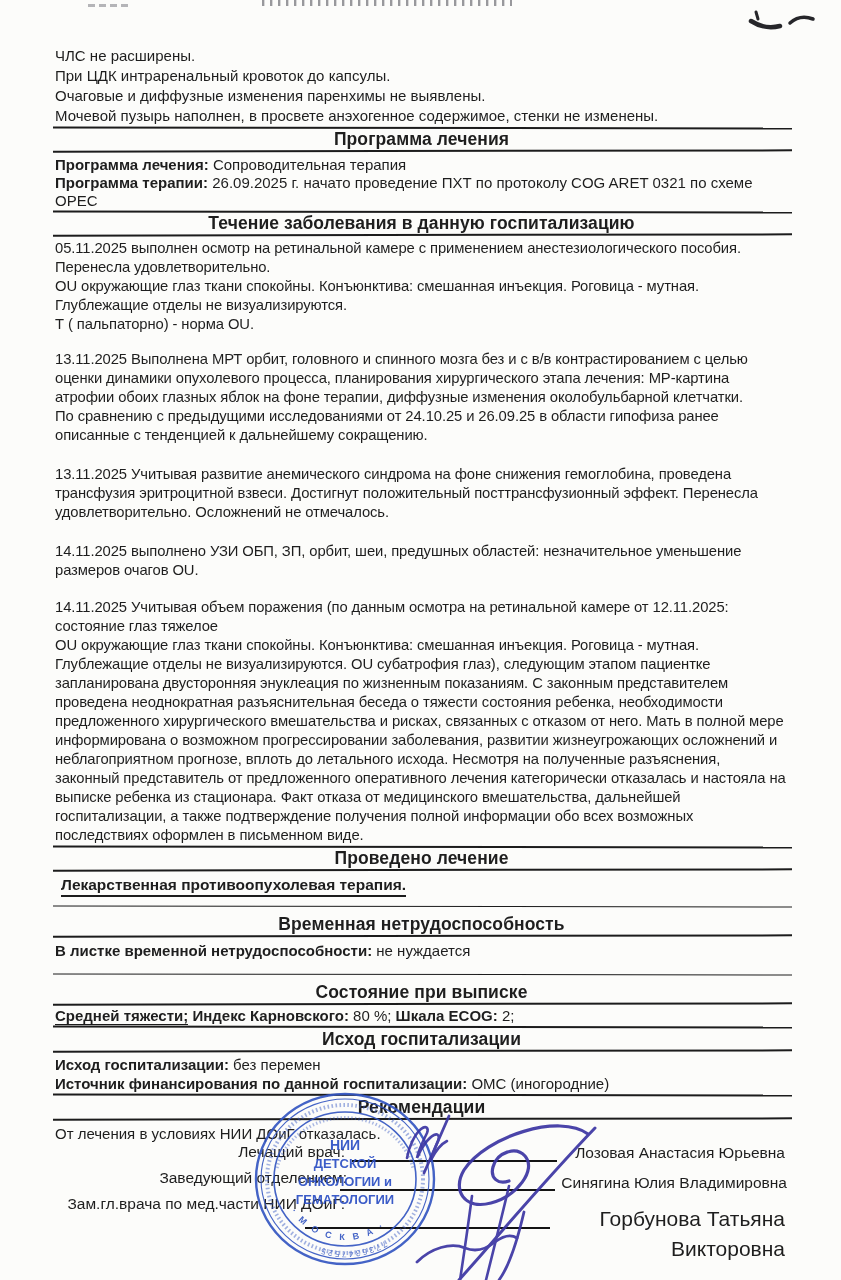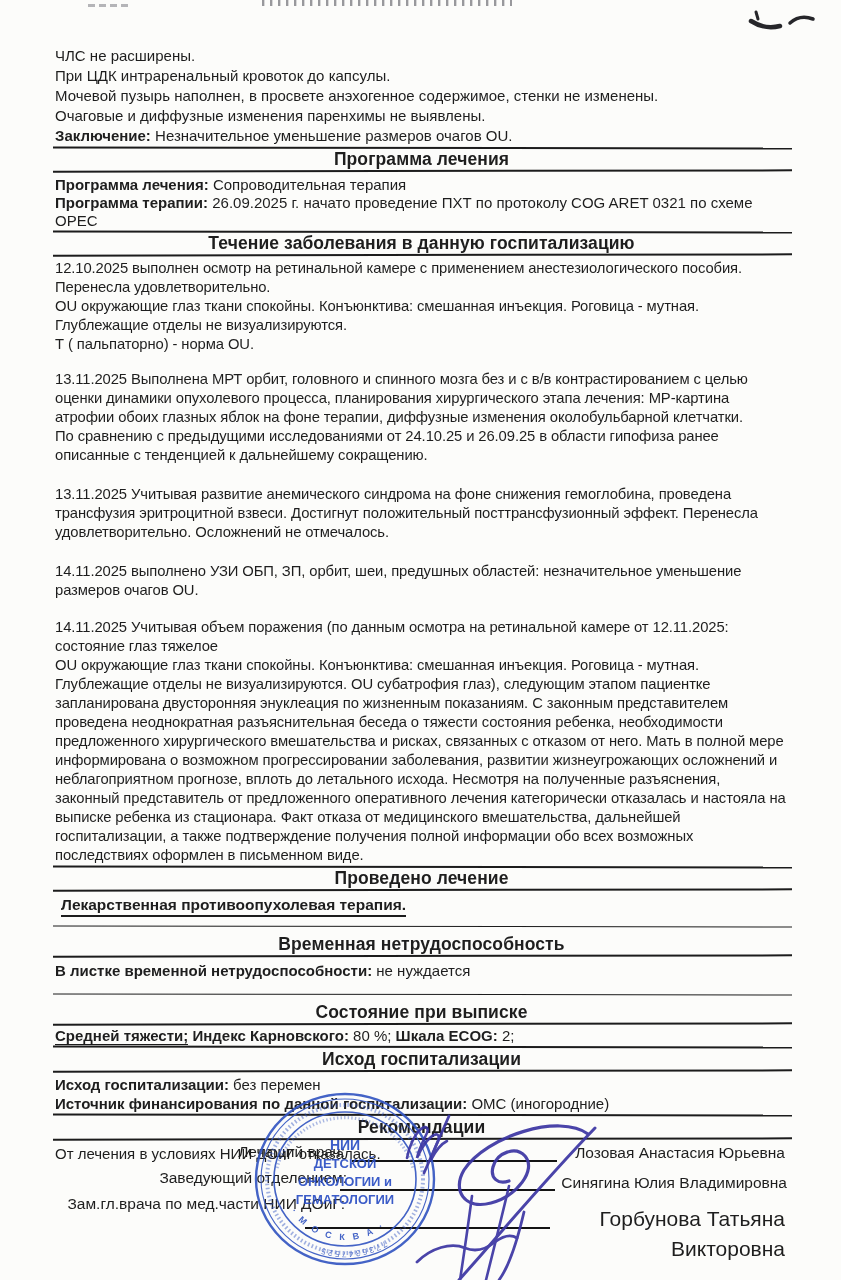--- a/index.html
+++ b/index.html
@@ -55,34 +55,33 @@
   <svg class="marks-svg" width="90" height="30" viewBox="740 5 90 30">
     <path d="M756,12 l2,7" stroke="#26262a" stroke-width="3" fill="none" stroke-linecap="round"></path>
     <path d="M751,21 q14,9 29,5" stroke="#26262a" stroke-width="4.5" fill="none" stroke-linecap="round"></path>
     <path d="M790,23 q10,-9 23,-4" stroke="#26262a" stroke-width="3.5" fill="none" stroke-linecap="round"></path>
   </svg>
 
   <div class="doc">
 
     <div class="bodyline">ЧЛС не расширены.</div>
     <div class="bodyline">При ЦДК интраренальный кровоток до капсулы.</div>
+    <div class="bodyline">Очаговые  и диффузные изменения паренхимы не выявлены.</div>
     <div class="bodyline">Мочевой пузырь наполнен, в просвете анэхогенное содержимое, стенки не изменены.</div>
-    <div class="bodyline">Очаговые  и диффузные изменения паренхимы не выявлены.</div>
-    <div class="bodyline"><b>Заключение:</b><span> Незначительное уменьшение размеров очагов OU.</span></div>
     <div class="rule r1"></div>
 
     <div class="sechead">Программа лечения</div>
     <div class="rule r2"></div>
     <div class="bodyline tight" style="margin-top:4px;"><b>Программа лечения:</b><span> Сопроводительная терапия</span></div>
     <div class="bodyline tight"><b>Программа терапии:</b><span> 26.09.2025 г. начато проведение ПХТ по протоколу COG ARET 0321 по схеме OPEC</span></div>
     <div class="rule r1"></div>
 
     <div class="sechead">Течение заболевания в данную госпитализацию</div>
     <div class="rule r2"></div>
-    <p class="para" style="margin-top:3px;">12.10.2025 выполнен осмотр на ретинальной камере с применением анестезиологического пособия.
+    <p class="para" style="margin-top:3px;">05.11.2025 выполнен осмотр на ретинальной камере с применением анестезиологического пособия.
 Перенесла удовлетворительно.
 OU окружающие  глаз ткани спокойны. Конъюнктива:  смешанная инъекция. Роговица - мутная.
 Глублежащие отделы не визуализируются.
 Т ( пальпаторно) -   норма OU.</p>
     <p class="para mt16">13.11.2025 Выполнена МРТ орбит, головного и спинного мозга без и с в/в контрастированием с целью
 оценки динамики опухолевого процесса, планирования хирургического этапа лечения: МР-картина
 атрофии обоих глазных яблок на фоне терапии, диффузные изменения околобульбарной клетчатки.
 По  сравнению с  предыдущими исследованиями от 24.10.25 и 26.09.25 в области гипофиза ранее
 описанные с тенденцией к дальнейшему сокращению.</p>
     <p class="para mt20">13.11.2025 Учитывая развитие анемического синдрома на фоне снижения гемоглобина, проведена

